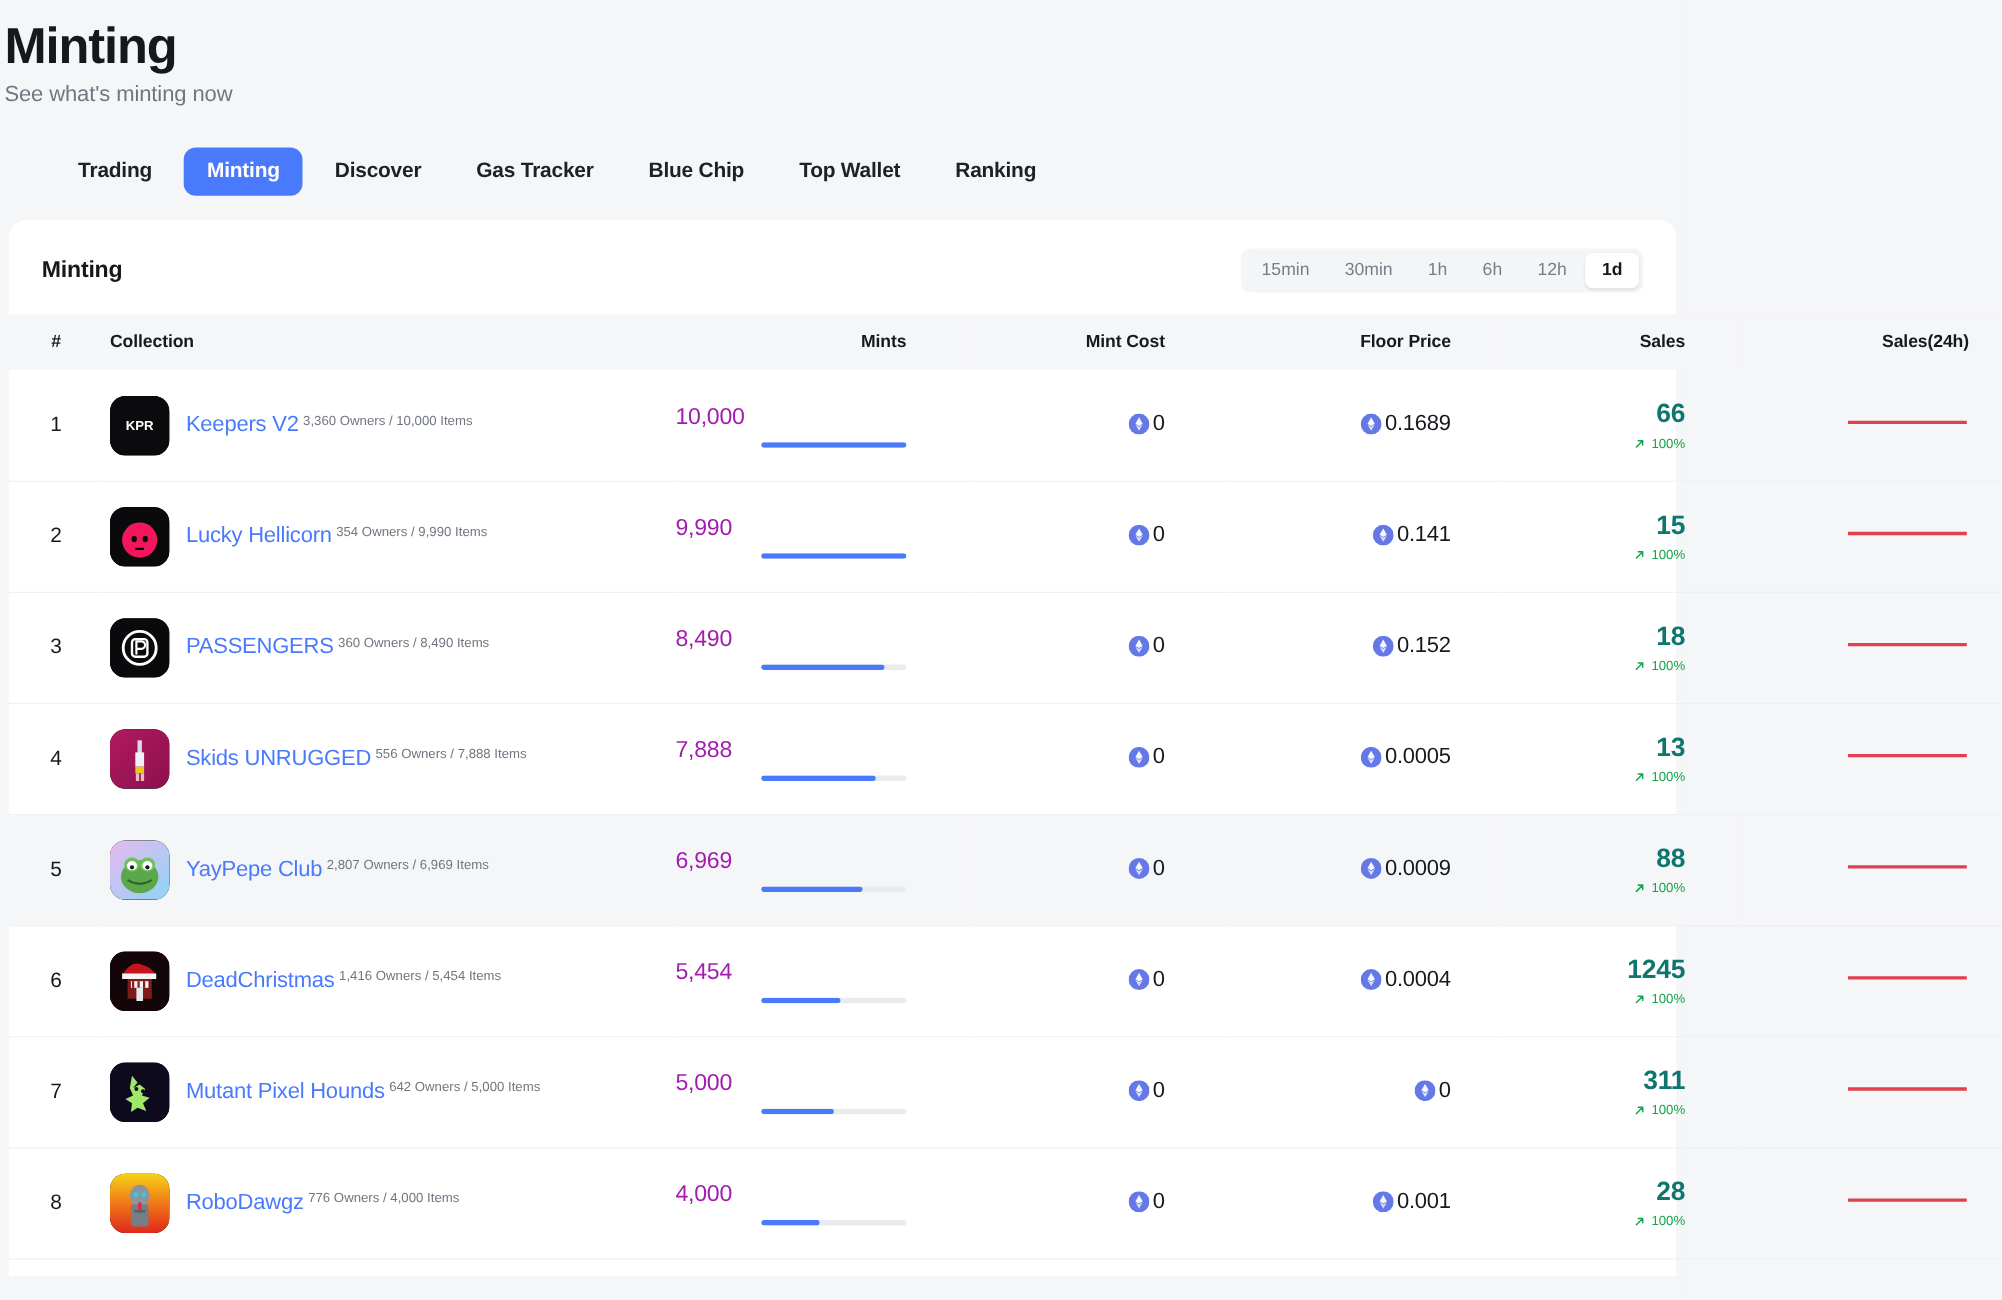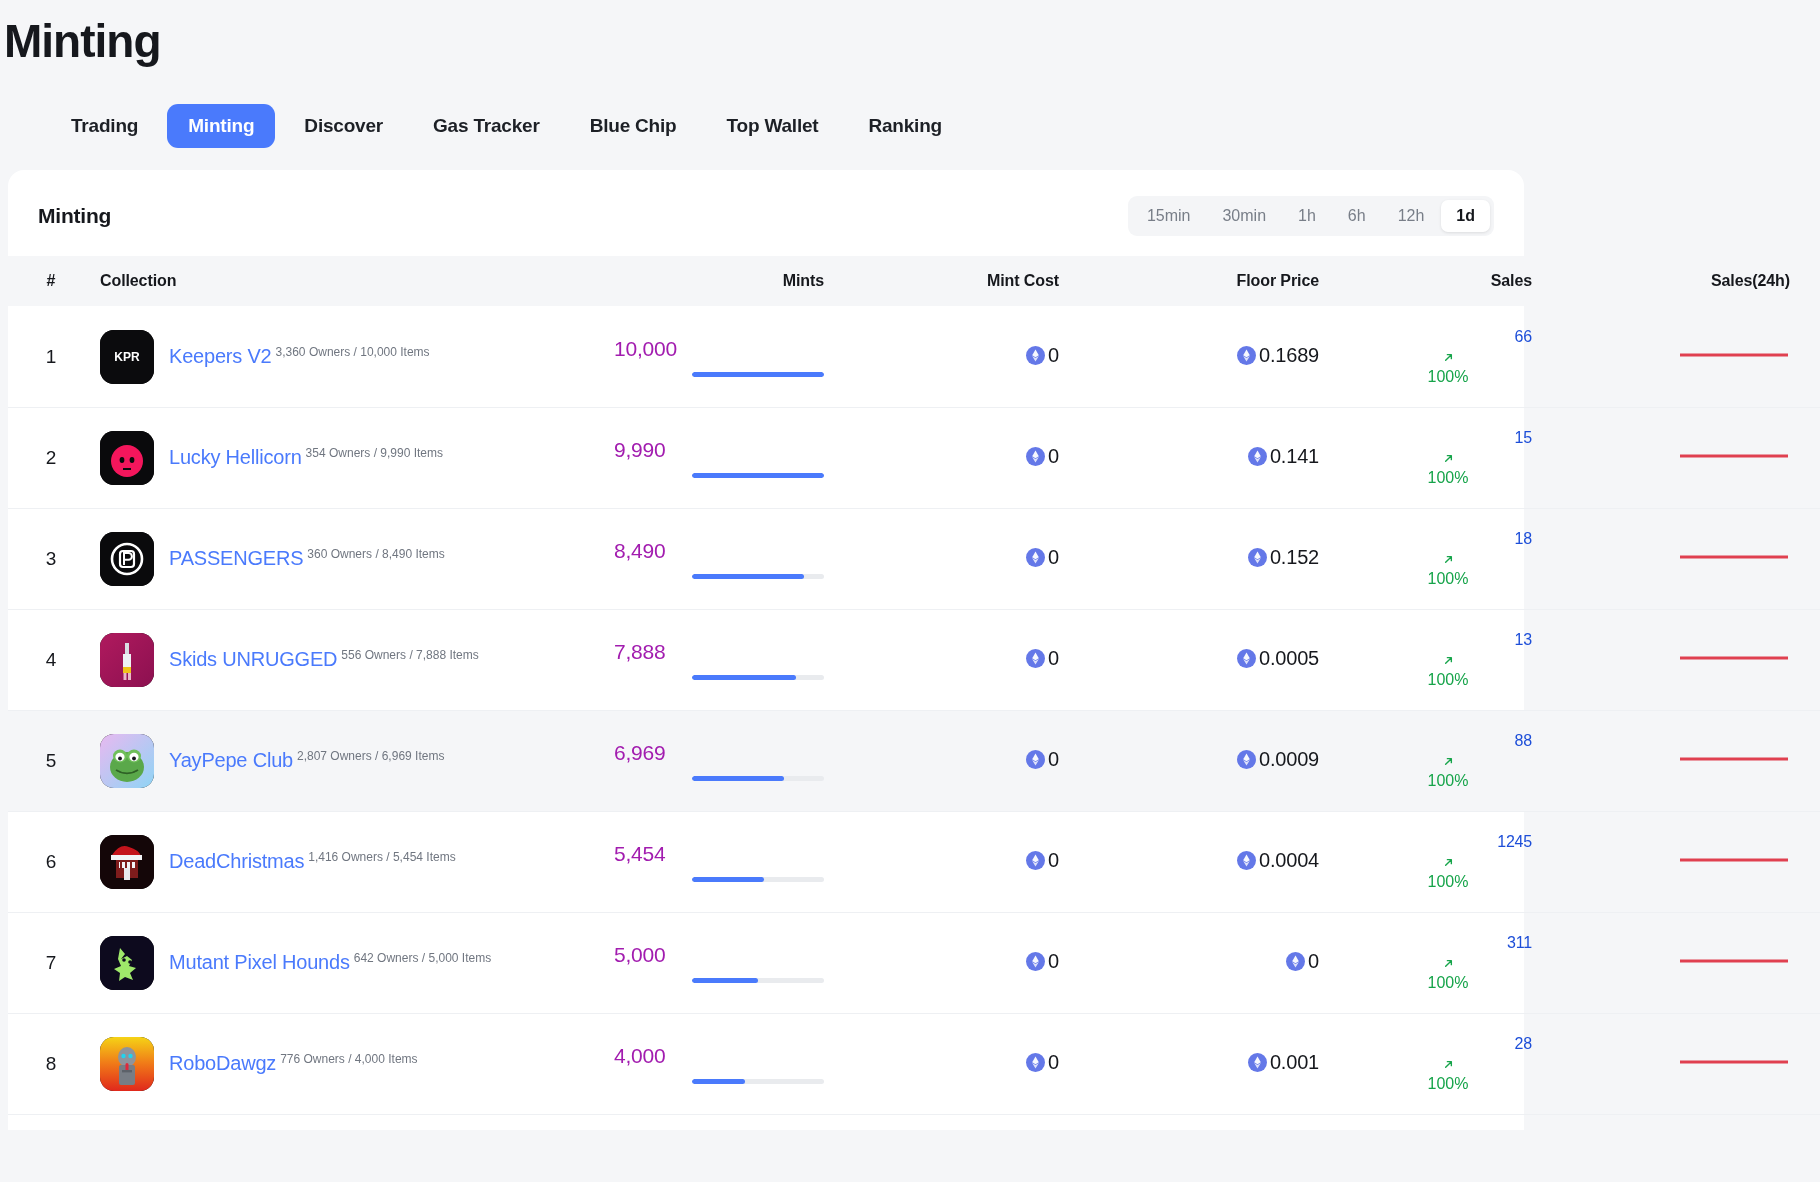--- a/index.html
+++ b/index.html
@@ -181,52 +181,53 @@
     color: #16181d;
     letter-spacing: -0.2px;
   }
   .eth-ico { width: 19px; height: 19px; flex: 0 0 19px; display: block; }
   .cost-cell  { padding-right: 55px; }
   .floor-cell { padding-right: 45px; }
 
   
   .sales-cell { padding-right: 52px; text-align: right; }
   .sales-val {
-    font-size: 16px;
-    color: #1d4ed8;
+    font-size: 24px;
+    color: #0f766e;
     letter-spacing: -0.2px;
+    font-weight: bold;
   }
   .sales-chg {
     margin-top: 5px;
-    font-size: 16px;
+    font-size: 12px;
     color: #16a44a;
     display: flex;
     align-items: center;
     justify-content: flex-end;
     gap: 4px;
-    flex-direction: column;
   }
   .arrow-up { width: 13px; height: 13px; display: block; }
 
   
   .spark-cell { padding-right: 38px; text-align: right; }
   .spark {
     display: inline-block;
     width: 112px;
     height: 34px;
   }
   .spark svg { display: block; }
 </style>
 </head>
 <body>
 
 <div class="page">
 
   <div class="page-header">
     <div class="page-title">Minting</div>
+    <div class="page-subtitle">See what's minting now</div>
   </div>
 
   <div class="tabs" id="tabs">
       <div class="tab"><span>Trading</span></div>
       <div class="tab active"><span>Minting</span></div>
       <div class="tab"><span>Discover</span></div>
       <div class="tab"><span>Gas Tracker</span></div>
       <div class="tab"><span>Blue Chip</span></div>
       <div class="tab"><span>Top Wallet</span></div>
       <div class="tab"><span>Ranking</span></div>

